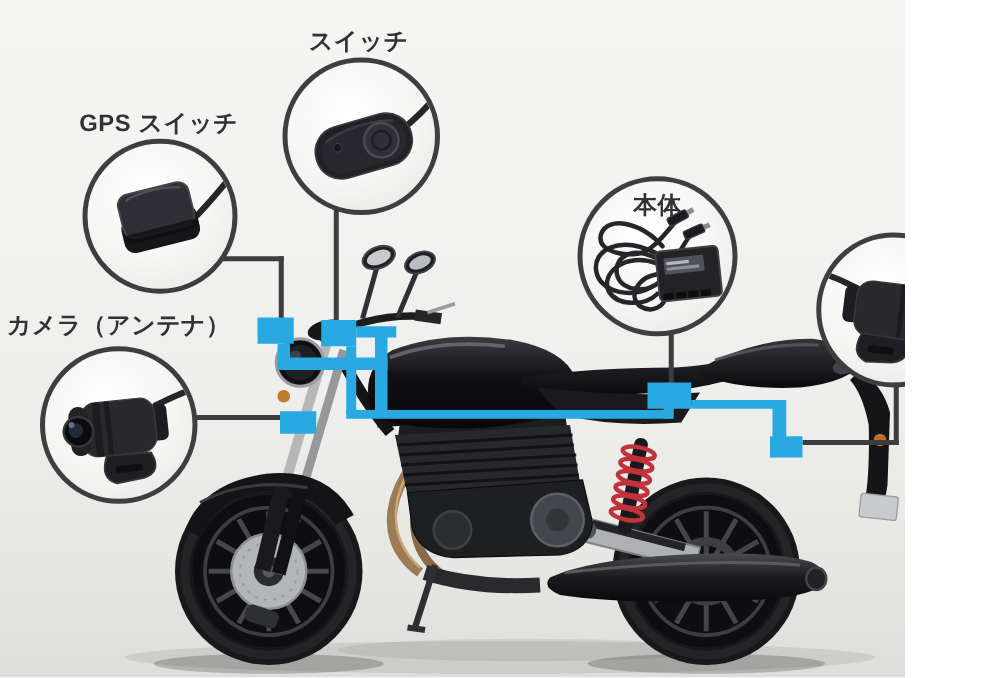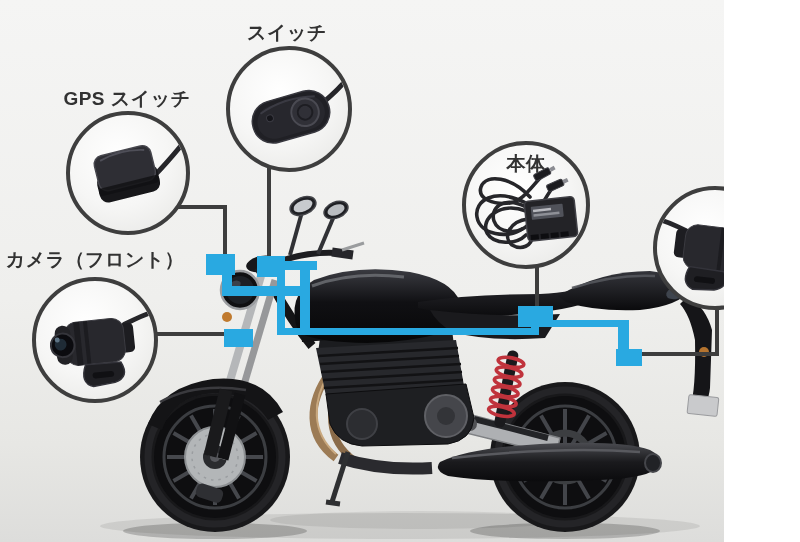--- a/index.html
+++ b/index.html
@@ -313,16 +313,16 @@
         <circle cx="94" cy="62" r="6" fill="#1f2b36"></circle>
         <circle cx="88" cy="55" r="2.5" fill="#5d7384"></circle>
         <path d="M 36 82 Q 28 100 42 105 L 64 103 Q 80 99 72 83 Z" fill="#1f1f23" stroke="#33333a" stroke-width="1.5"></path>
         <rect x="42" y="91" width="22" height="6" rx="3" fill="#101013"></rect>
       </g>
     </svg>
   </div>
 
   <div class="label" style="left:287px;top:20px;">スイッチ</div>
   <div class="label" style="left:127px;top:86px;">GPS スイッチ</div>
-  <div class="label" style="left:95px;top:247px;">カメラ（フロント）</div>
+  <div class="label" style="left:95px;top:247px;">カメラ（アンテナ）</div>
   <div class="label" style="left:526px;top:115px;margin-top:36px;">本体</div>
 
 </div>
 
 </body></html>

